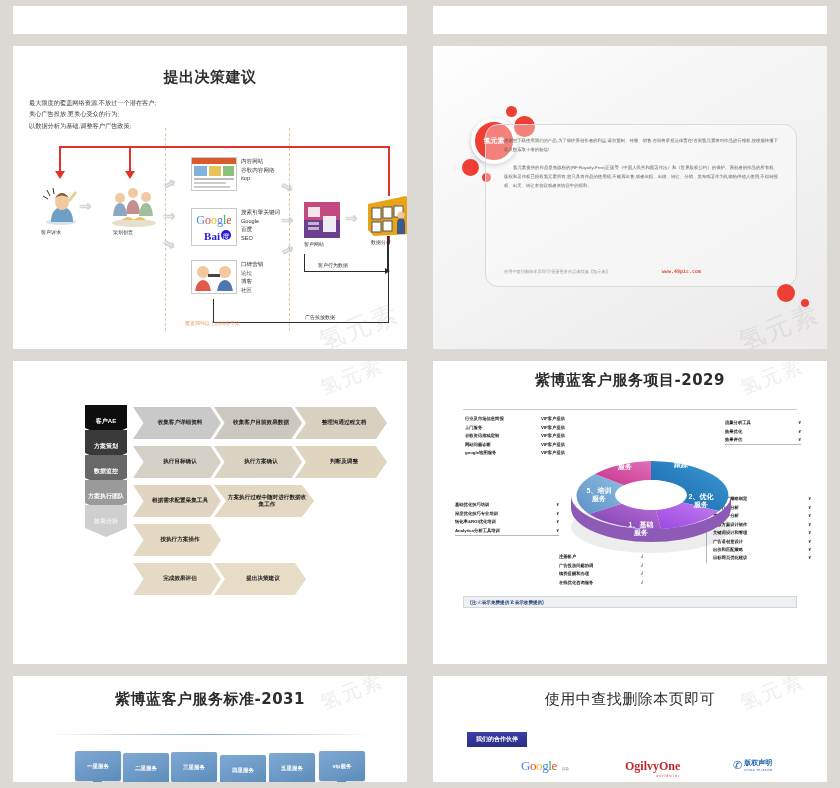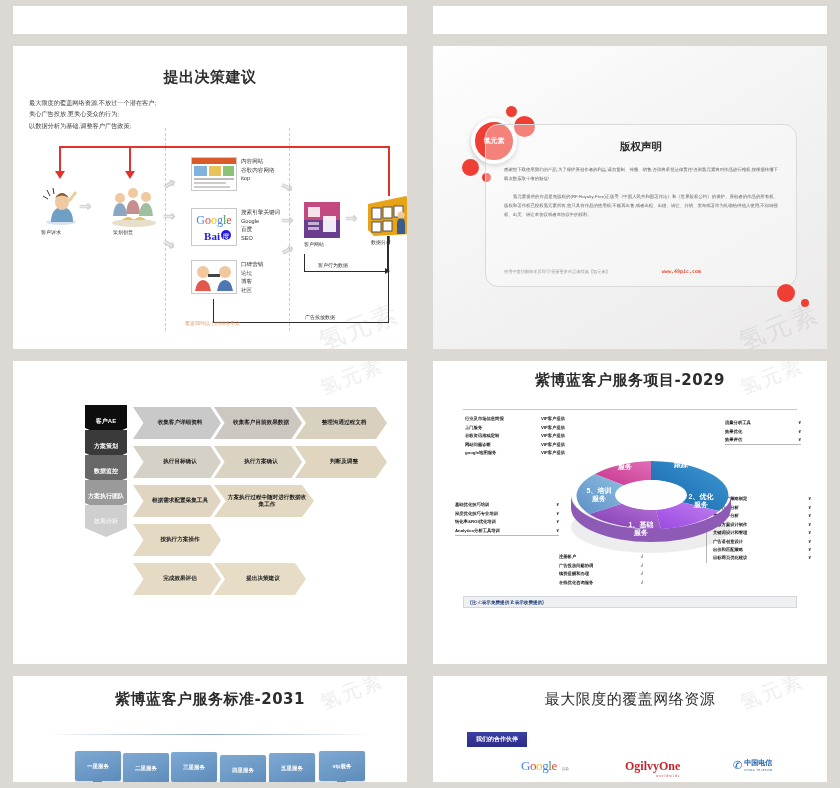--- a/index.html
+++ b/index.html
@@ -344,21 +344,20 @@
   <div class="cell">
     <div class="slide grad s2">
 
       <div class="dot" style="left:73px;top:60px;width:11px;height:11px;"></div>
       <div class="dot" style="left:81px;top:70px;width:21px;height:21px;"></div>
       <div class="dot" style="left:29px;top:113px;width:17px;height:17px;"></div>
       <div class="dot" style="left:49px;top:127px;width:9px;height:9px;"></div>
       <div class="badge" style="left:38px;top:72px;width:38px;height:38px;">氢元素</div>
 
       <div class="panel">
-        <div class="ptitle">版权声明</div>
         <div class="ptext">感谢您下载使用我们的产品,为了保护原创作者的利益,请勿复制、传播、销售,否则将承担法律责任!否则氢元素将对作品进行维权,按根据传播下载次数索取十倍的赔偿!</div>
         <div class="ptext p2">氢元素提供的作品是免版税的(RF:Royalty-Free)正版受《中国人民共和国著作法》和《世界版权公约》的保护。原创者的作品的所有权、版权和著作权已授权氢元素所有,您只具有作品的使用权,不能再出售,或者出租、出借、转让、分销、发布或著作为礼物给供他人使用,不得转授权、出卖、转让本协议或者本协议中的权利。</div>
         <div class="foot">
           <div class="ft">使用中查找删除本页即可!需要更多作品请搜索【氢元素】</div>
           <div class="url">www.49pic.com</div>
         </div>
       </div>
 
       <div class="dot" style="right:32px;bottom:47px;width:18px;height:18px;"></div>
       <div class="dot" style="right:18px;bottom:42px;width:8px;height:8px;"></div>
@@ -595,40 +594,40 @@
 
       <div class="mon" style="left:306px;top:75px;">vip服务</div>
       <div class="monstand" style="left:324px;top:105px;"></div>
 
       <div class="wm tr">氢元素</div>
     </div>
   </div>
 
   <div class="cell">
     <div class="slide s6">
-      <div class="s-title">最大限度的覆盖网络资源</div>
+      <div class="s-title">使用中查找删除本页即可</div>
 
       <div class="tabbtn">我们的合作伙伴</div>
 
       <div class="logo" style="left:88px;top:80px;">
         <span class="g-g">
           <span>G</span><span>o</span><span>o</span><span>g</span><span>l</span><span>e</span>
         </span>
         <span class="g-sub">谷歌</span>
       </div>
 
       <div class="logo" style="left:192px;top:80px;">
         <span class="ogilvy">OgilvyOne</span>
         <span class="ogilvy"><span class="w">worldwide</span></span>
       </div>
 
       <div class="logo telecom" style="left:300px;top:82px;">
         <span class="mark">✆</span>
         <span class="tx">
-          <span>中国电信</span>
+          <span>版权声明</span>
           <small>CHINA TELECOM</small>
         </span>
       </div>
 
       <div class="wm tr">氢元素</div>
     </div>
   </div>
 
 </div>
 

